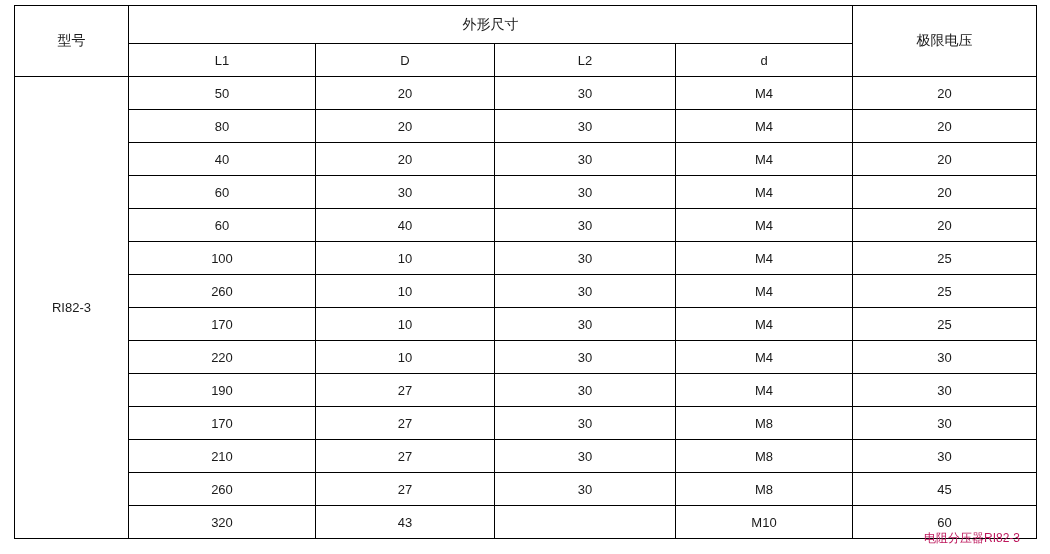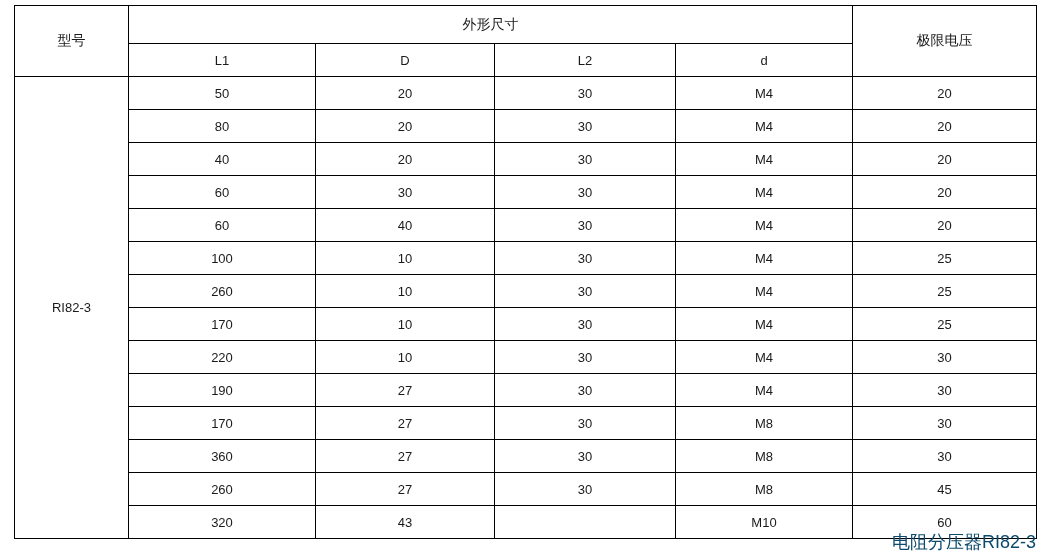--- a/index.html
+++ b/index.html
@@ -47,24 +47,24 @@
   col.c-kv     { width: 184px; }
   .model-cell {
     font-size: 13px;
   }
   .subhead td {
     font-size: 13px;
     height: 34px;
   }
   .caption {
     position: absolute;
-    right: 14px;
+    right: 30px;
     top: 530px;
-    font-size: 18px;
-    color: #0c4a6e;
+    font-size: 12px;
+    color: #be185d;
     font-family: "Liberation Sans", sans-serif;
     white-space: nowrap;
   }
 </style>
 </head>
 <body>
 
 <div class="sheet">
   <table class="spec">
     <colgroup>
@@ -160,21 +160,21 @@
         <td>30</td>
       </tr>
       <tr>
         <td>170</td>
         <td>27</td>
         <td>30</td>
         <td>M8</td>
         <td>30</td>
       </tr>
       <tr>
-        <td>360</td>
+        <td>210</td>
         <td>27</td>
         <td>30</td>
         <td>M8</td>
         <td>30</td>
       </tr>
       <tr>
         <td>260</td>
         <td>27</td>
         <td>30</td>
         <td>M8</td>

